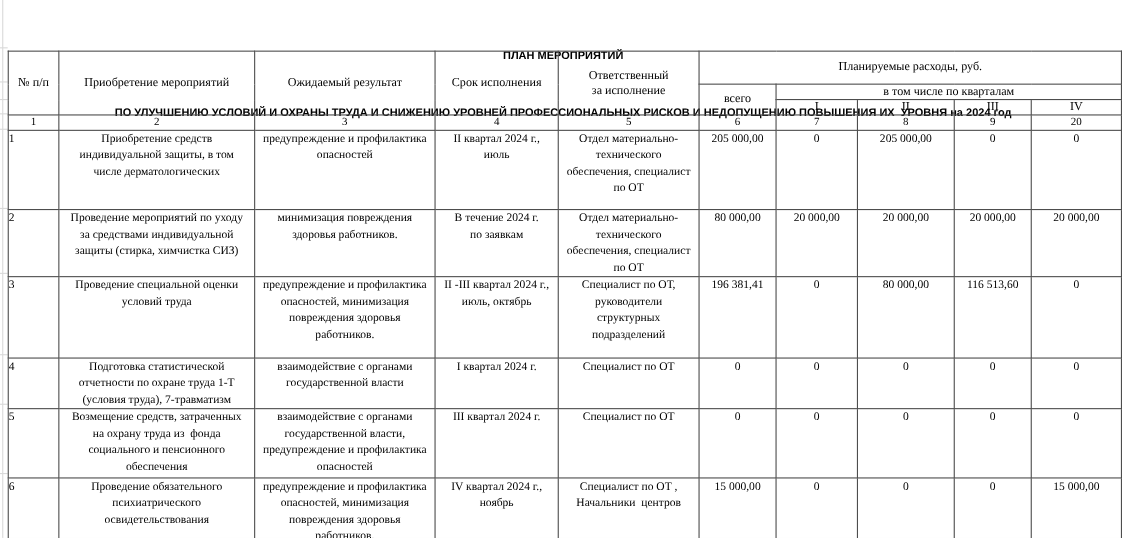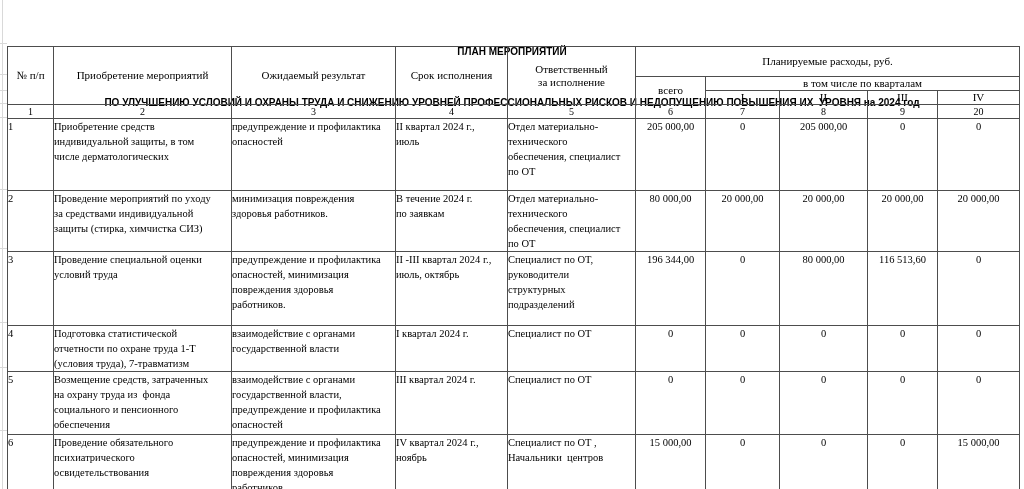--- a/index.html
+++ b/index.html
@@ -32,21 +32,21 @@
   table.plan th,table.plan td{
     border:1px solid #4d4d4d;
     font-weight:normal;
     padding:0;
     overflow:hidden;
   }
   .hc{text-align:center;vertical-align:middle;font-size:11px;line-height:13px;}
   .ml{white-space:pre-wrap;}
   .cn{text-align:center;vertical-align:middle;font-size:10px;line-height:11px;}
   td.data{
-    vertical-align:top;text-align:left;
+    vertical-align:top;text-align:center;
     font-size:10.5px;line-height:15px;
     padding:1px 2px 0 3px;
     white-space:pre-wrap;
   }
   td.num{
     vertical-align:top;text-align:left;
     font-size:10.5px;line-height:15px;
     padding:1px 0 0 3px;
   }
   td.money{
@@ -179,21 +179,21 @@
         <td class="data">предупреждение и профилактика
 опасностей, минимизация
 повреждения здоровья
 работников.</td>
         <td class="data">II -III квартал 2024 г.,
 июль, октябрь</td>
         <td class="data">Специалист по ОТ,
 руководители
 структурных
 подразделений</td>
-        <td class="money">196 344,00</td>
+        <td class="money">196 381,41</td>
         <td class="money">0</td>
         <td class="money">80 000,00</td>
         <td class="money">116 513,60</td>
         <td class="money">0</td>
       </tr>
       <tr class="d4">
         <td class="num">4</td>
         <td class="data">Подготовка статистической
 отчетности по охране труда 1-Т
 (условия труда), 7-травматизм</td>

